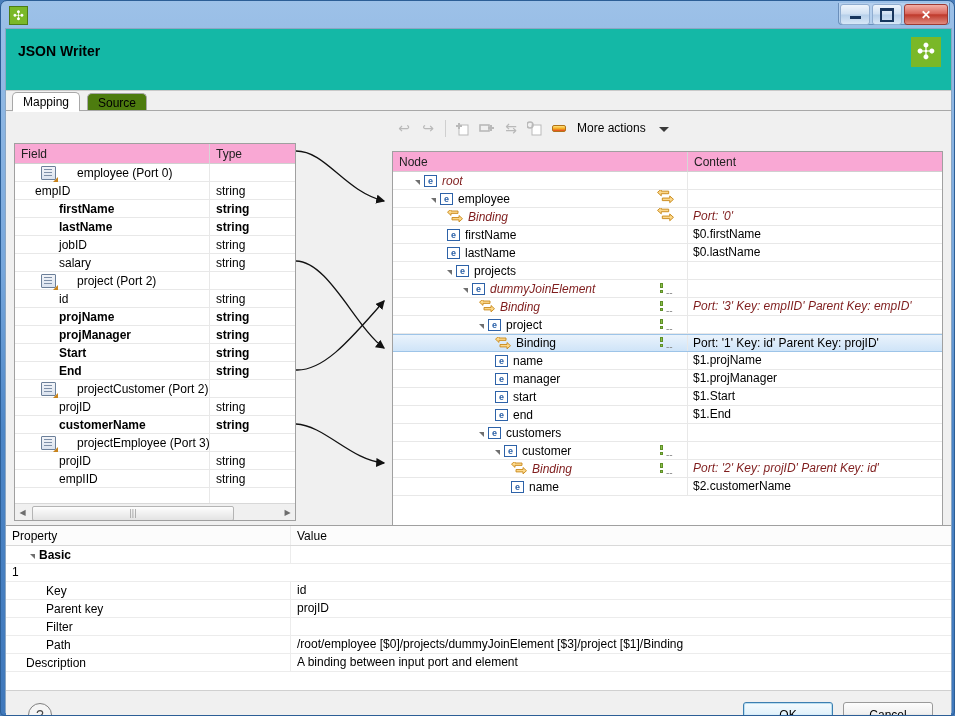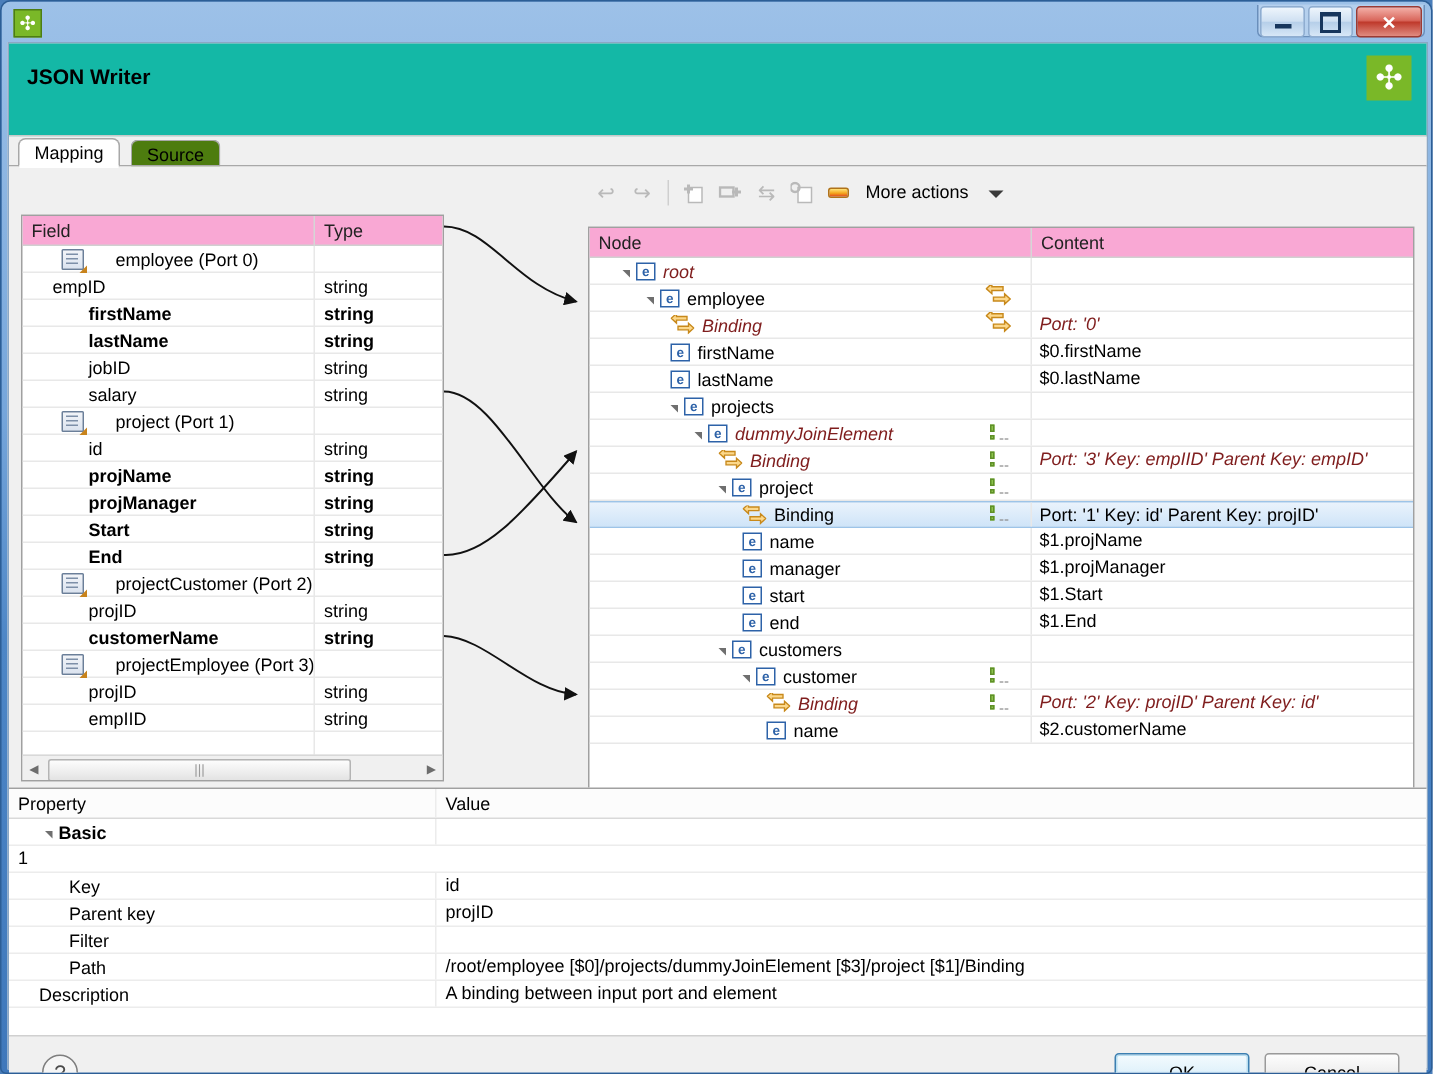--- a/index.html
+++ b/index.html
@@ -355,21 +355,21 @@
             </div>
             <div class="row">
               <div class="cell-field" style="padding-left: 44px;">
                 <span>salary</span>
               </div>
               <div class="cell-type">string</div>
             </div>
             <div class="row">
               <div class="cell-field" style="padding-left: 26px;">
                 <span class="port-icon"></span>
-                <span>project (Port 1)</span>
+                <span>project (Port 2)</span>
               </div>
               <div class="cell-type"></div>
             </div>
             <div class="row">
               <div class="cell-field" style="padding-left: 44px;">
                 <span>id</span>
               </div>
               <div class="cell-type">string</div>
             </div>
             <div class="row">

